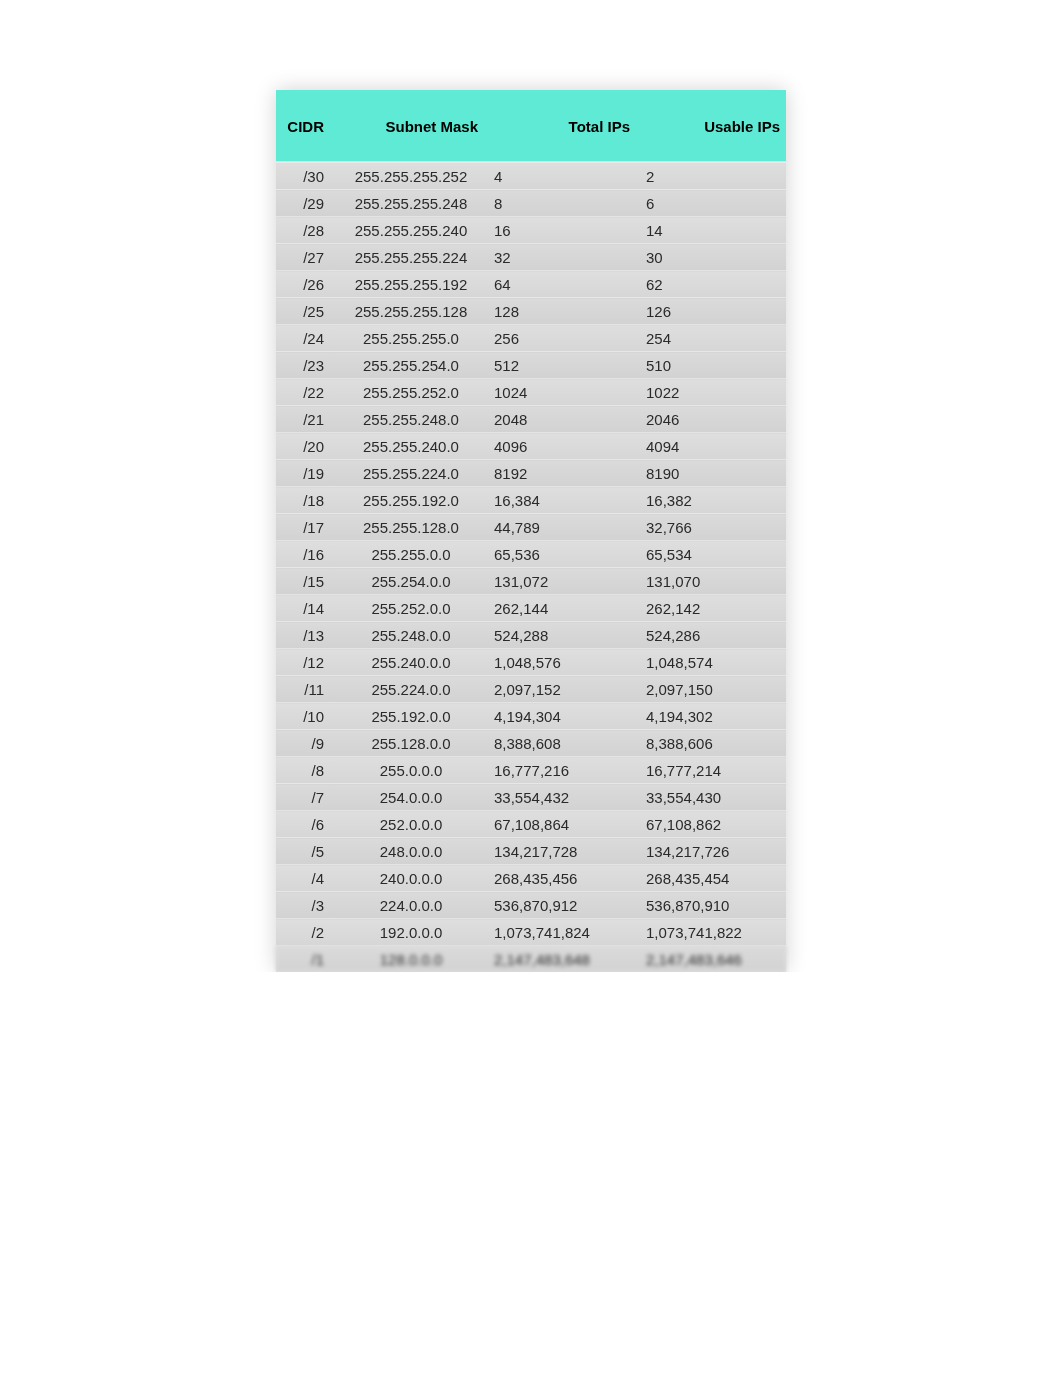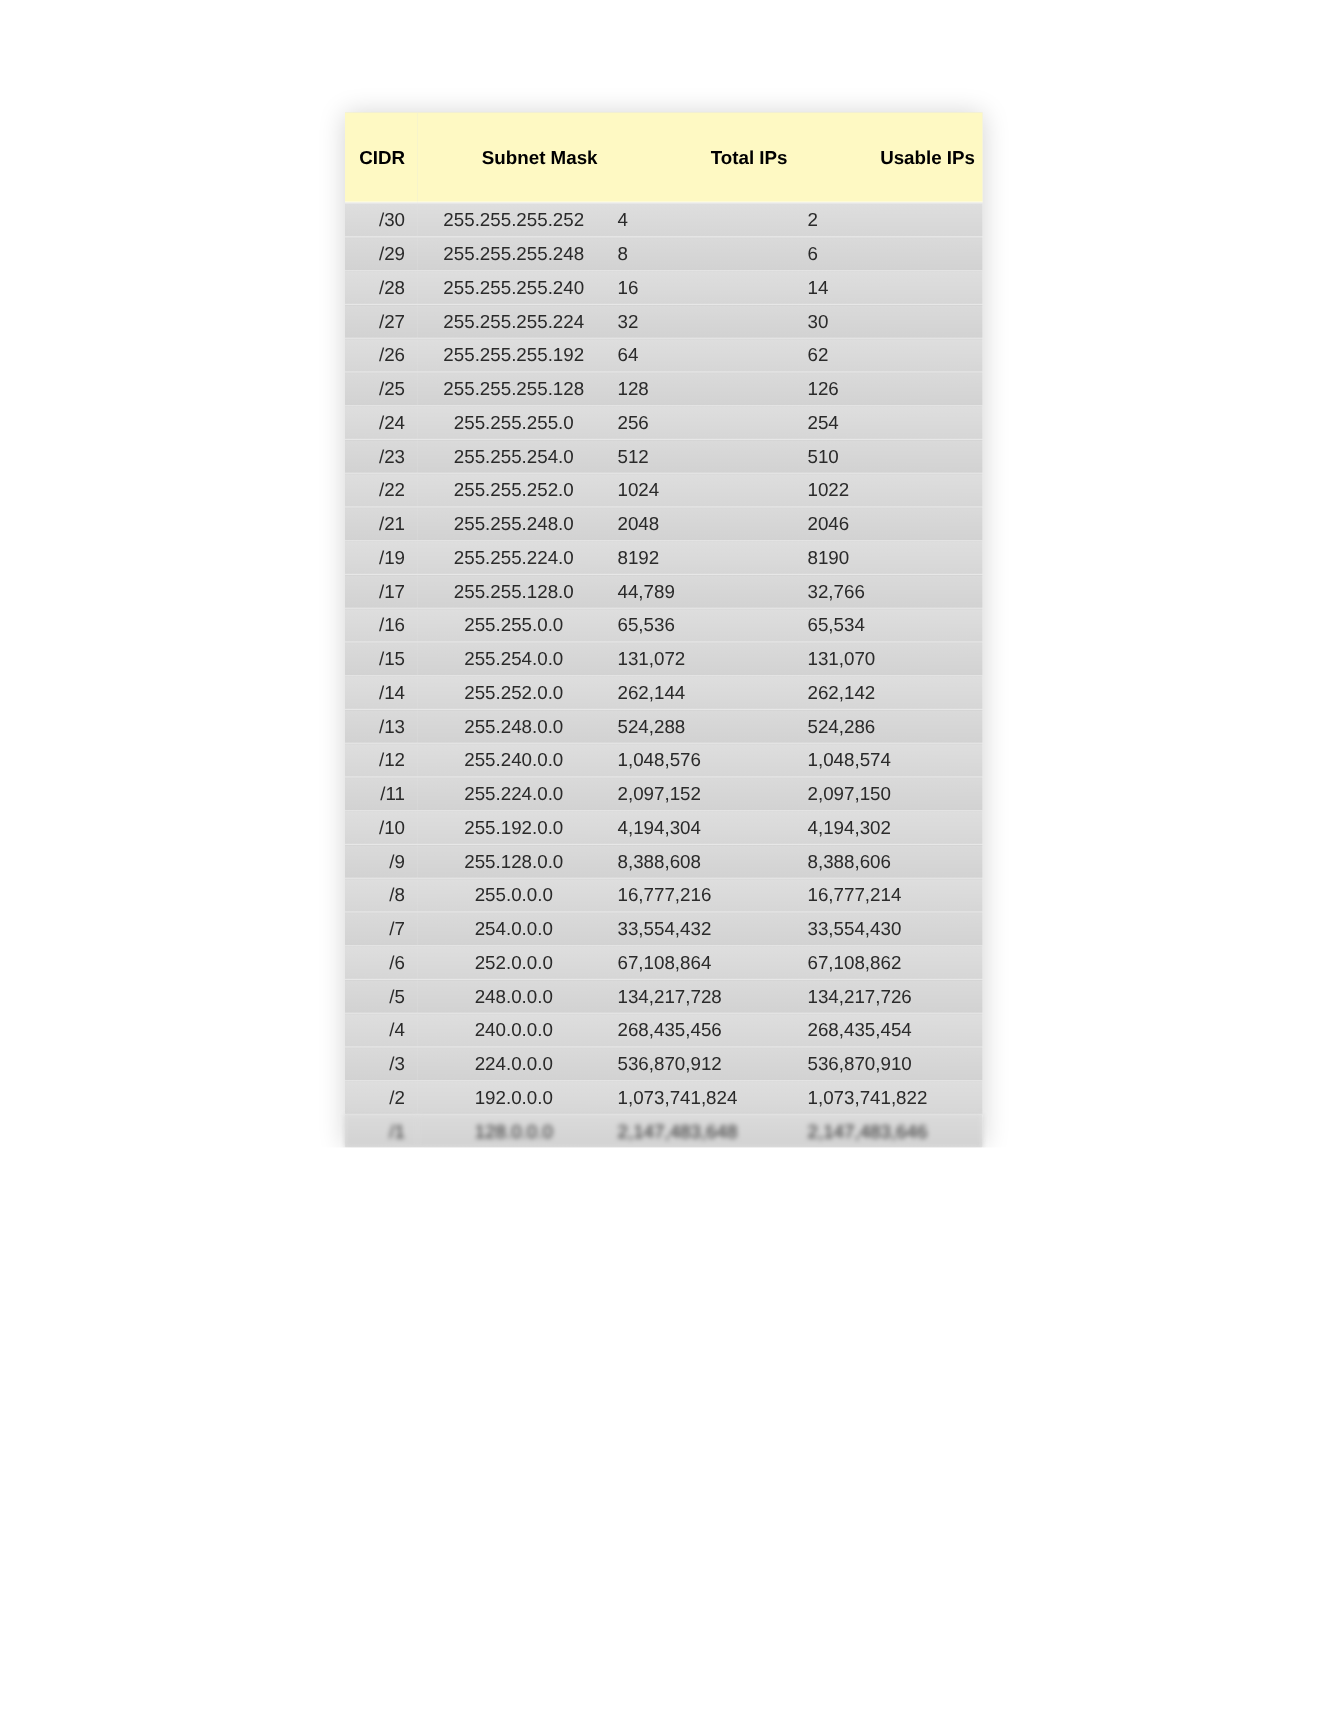--- a/index.html
+++ b/index.html
@@ -18,21 +18,21 @@
       width: 510px;
       box-shadow: 0 0 20px rgba(0,0,0,0.18);
       filter: blur(0.3px);
     }
     table {
       width: 100%;
       border-collapse: collapse;
       background: #e2e2e2;
     }
     thead th {
-      background: #fef9c3;
+      background: #5eead4;
       font-weight: bold;
       font-size: 15px;
       color: #000;
       padding: 28px 6px 26px 6px;
       text-align: center;
       border-bottom: 2px solid rgba(255,255,255,0.5);
     }
     thead th:first-child {
       text-align: right;
       padding-right: 10px;
@@ -146,24 +146,36 @@
           <td class="col-total">1024</td>
           <td class="col-usable">1022</td>
         </tr>
         <tr>
           <td class="col-cidr">/21</td>
           <td class="col-mask">255.255.248.0</td>
           <td class="col-total">2048</td>
           <td class="col-usable">2046</td>
         </tr>
         <tr>
+          <td class="col-cidr">/20</td>
+          <td class="col-mask">255.255.240.0</td>
+          <td class="col-total">4096</td>
+          <td class="col-usable">4094</td>
+        </tr>
+        <tr>
           <td class="col-cidr">/19</td>
           <td class="col-mask">255.255.224.0</td>
           <td class="col-total">8192</td>
           <td class="col-usable">8190</td>
+        </tr>
+        <tr>
+          <td class="col-cidr">/18</td>
+          <td class="col-mask">255.255.192.0</td>
+          <td class="col-total">16,384</td>
+          <td class="col-usable">16,382</td>
         </tr>
         <tr>
           <td class="col-cidr">/17</td>
           <td class="col-mask">255.255.128.0</td>
           <td class="col-total">44,789</td>
           <td class="col-usable">32,766</td>
         </tr>
         <tr>
           <td class="col-cidr">/16</td>
           <td class="col-mask">255.255.0.0</td>

